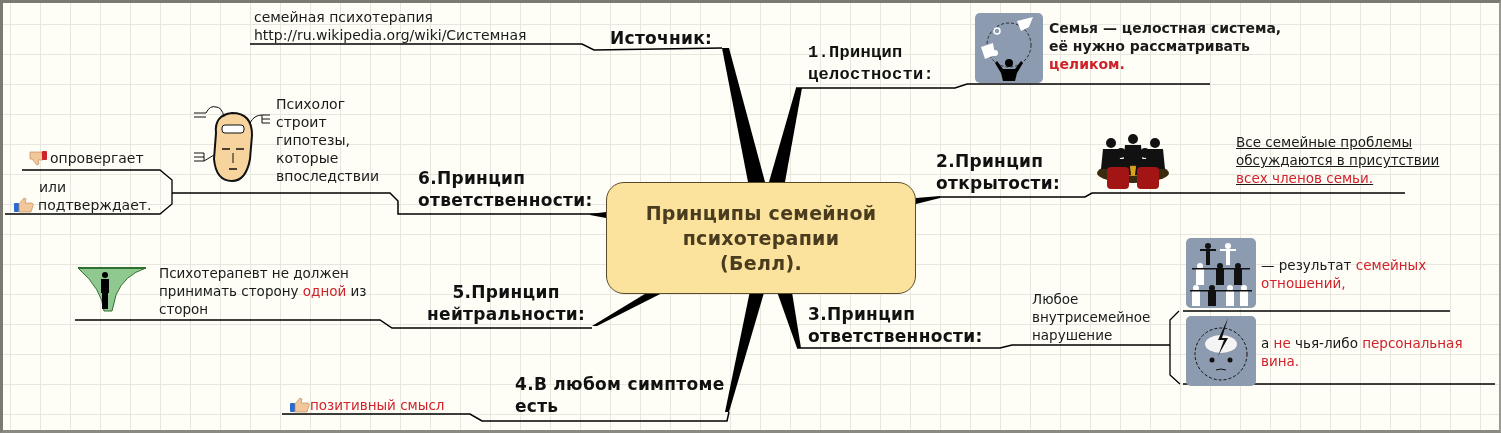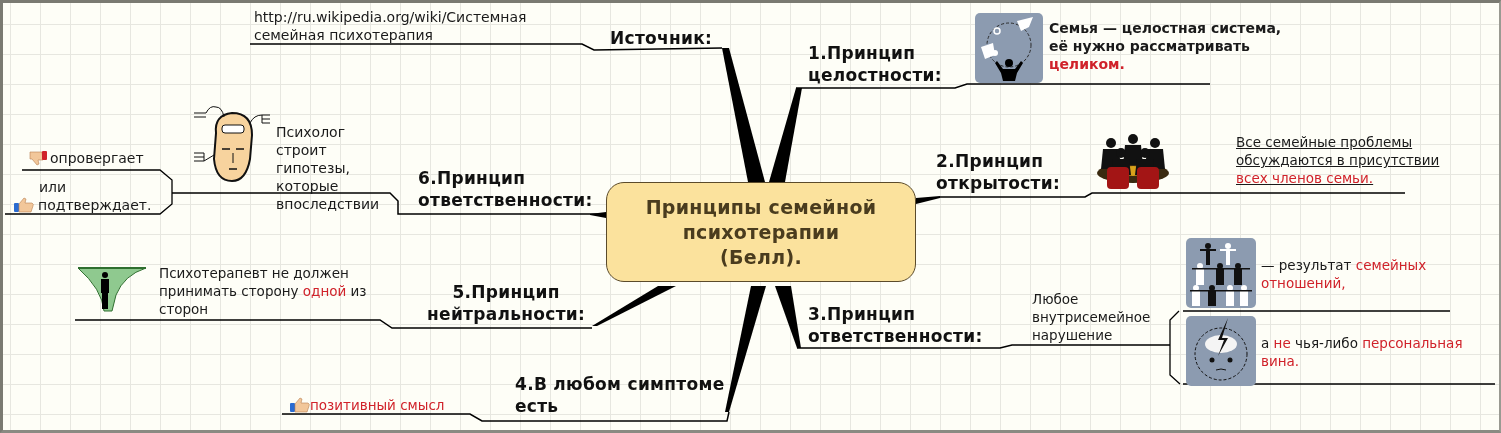--- a/index.html
+++ b/index.html
@@ -23,21 +23,21 @@
   }
   svg.lines { position: absolute; left: 0; top: 0; }
   .abs { position: absolute; }
   .branch {
     font-weight: bold; font-size: 17px; line-height: 22px; color: #111;
     letter-spacing: 0.3px; white-space: nowrap;
   }
   .note { font-size: 13.5px; line-height: 18px; color: #1a1a1a; white-space: nowrap; }
   .red { color: #d0222a; }
   .center-node {
-    position: absolute; left: 606px; top: 182px; width: 310px; height: 100px;
+    position: absolute; left: 606px; top: 182px; width: 310px; height: 112px;
     background: #fbe29d; border: 1.5px solid #5b4b2b; border-radius: 18px;
     box-sizing: border-box; display: flex; flex-direction: column;
     align-items: center; justify-content: center;
     font-weight: bold; font-size: 19px; line-height: 25px; color: #4a3c1e;
     text-align: center; letter-spacing: 0.3px;
   }
   .icon-box {
     position: absolute; background: #8c9bb0; border-radius: 5px; overflow: hidden;
   }
 </style>
@@ -73,26 +73,26 @@
   <polyline points="22,170 160,170 172,180 172,204 160,214 5,214" fill="none" stroke="#000" stroke-width="1.3"></polyline>
 </svg>
 
 <div class="center-node">
   <div>Принципы семейной</div>
   <div>психотерапии</div>
   <div>(Белл).</div>
 </div>
 
 <div class="abs note" style="left:254px; top:8px; font-size:14px;">
+  <div>семейная психотерапия</div>
   <div>http://ru.wikipedia.org/wiki/Системная</div>
-  <div>семейная психотерапия</div>
 </div>
 <div class="abs branch" style="left:610px; top:27px;">Источник:</div>
 
-<div class="abs branch" style="left:808px; top:42px;">
+<div class="abs branch" style="left:808px; top:42px;font-family:Liberation Mono, monospace;">
   <div>1.Принцип</div>
   <div>целостности:</div>
 </div>
 <div class="icon-box" style="left:975px; top:13px; width:68px; height:70px;">
   <svg width="68" height="70">
     <circle cx="34" cy="32" r="22" fill="none" stroke="#2a2a2a" stroke-width="1" stroke-dasharray="3,2"></circle>
     <path d="M42 8 L58 4 L54 14 L46 18 Z" fill="#fff"></path>
     <path d="M6 34 L18 30 L20 42 L10 46 Z" fill="#fff"></path>
     <circle cx="22" cy="18" r="3" fill="none" stroke="#fff" stroke-width="1.5"></circle>
     <circle cx="20" cy="40" r="3" fill="#fff"></circle>
@@ -250,21 +250,21 @@
     <rect x="30" y="22" width="22" height="8" rx="3" fill="#fff" stroke="#111" stroke-width="1"></rect>
     <line x1="30" y1="46" x2="38" y2="46" stroke="#111" stroke-width="1.5"></line>
     <line x1="44" y1="46" x2="52" y2="46" stroke="#111" stroke-width="1.5"></line>
     <line x1="41" y1="50" x2="41" y2="60" stroke="#111" stroke-width="1"></line>
     <line x1="37" y1="66" x2="45" y2="66" stroke="#111" stroke-width="1.5"></line>
     <path d="M2 10 L14 10 M2 14 L14 14 M14 10 Q18 2 24 4 Q30 4 32 14" fill="none" stroke="#111" stroke-width="1"></path>
     <path d="M58 20 Q62 12 70 12 L78 12 M70 16 L78 16 M70 12 L70 20 L78 20" fill="none" stroke="#111" stroke-width="1"></path>
     <path d="M2 50 L12 50 M2 54 L12 54 M2 58 L12 58 M12 50 L12 58 L22 52" fill="none" stroke="#111" stroke-width="1"></path>
   </svg>
 </div>
-<div class="abs note" style="left:276px; top:95px; font-size:14px;margin-top:28px;">
+<div class="abs note" style="left:276px; top:95px; font-size:14px;">
   <div>Психолог</div>
   <div>строит</div>
   <div>гипотезы,</div>
   <div>которые</div>
   <div>впоследствии</div>
 </div>
 <div class="abs note" style="left:28px; top:149px; font-size:14px;">
   <span style="display:inline-block; width:22px; vertical-align:-3px;">
     <svg width="20" height="16">
         <path d="M2 2 L14 2 L15 10 L10 10 L11 14 L9 15 L4 9 L2 9 Z" fill="#f2c79a" stroke="#b98050" stroke-width="0.6"></path>

